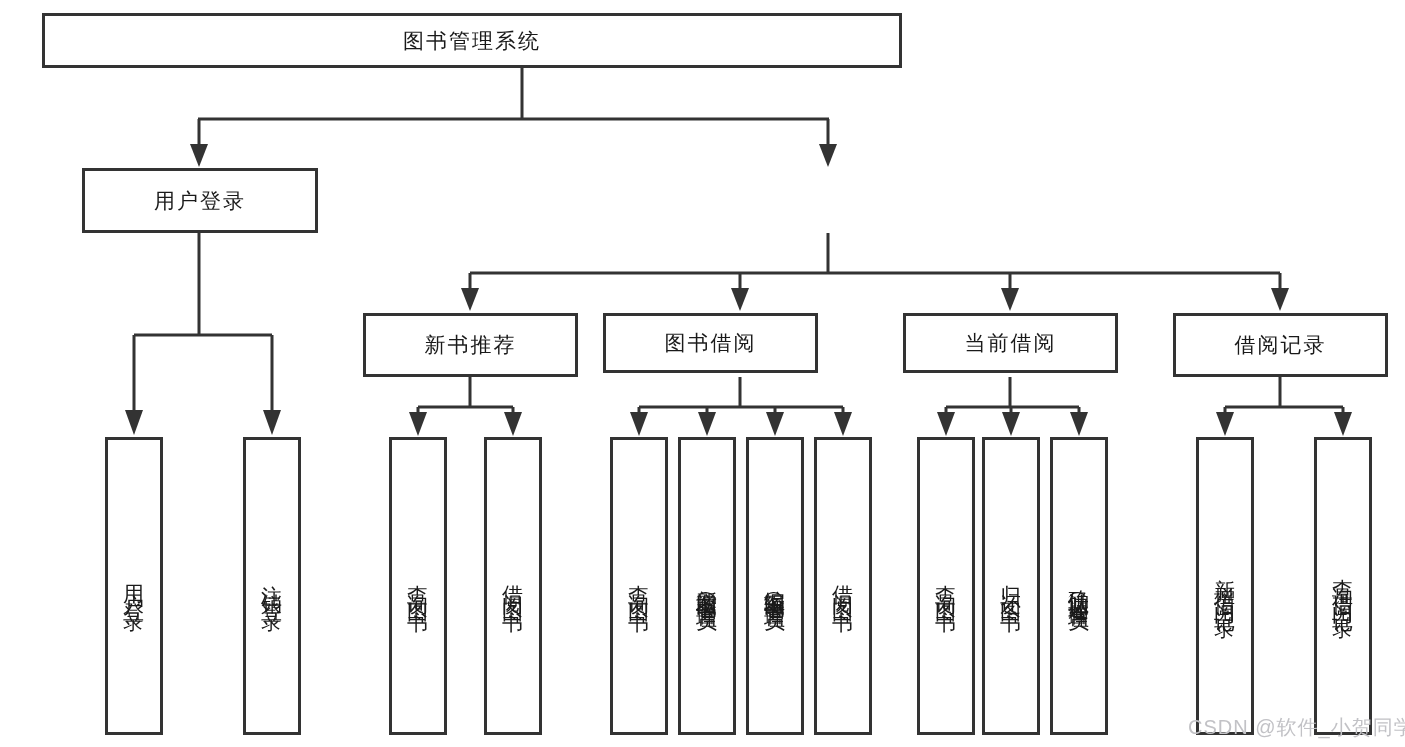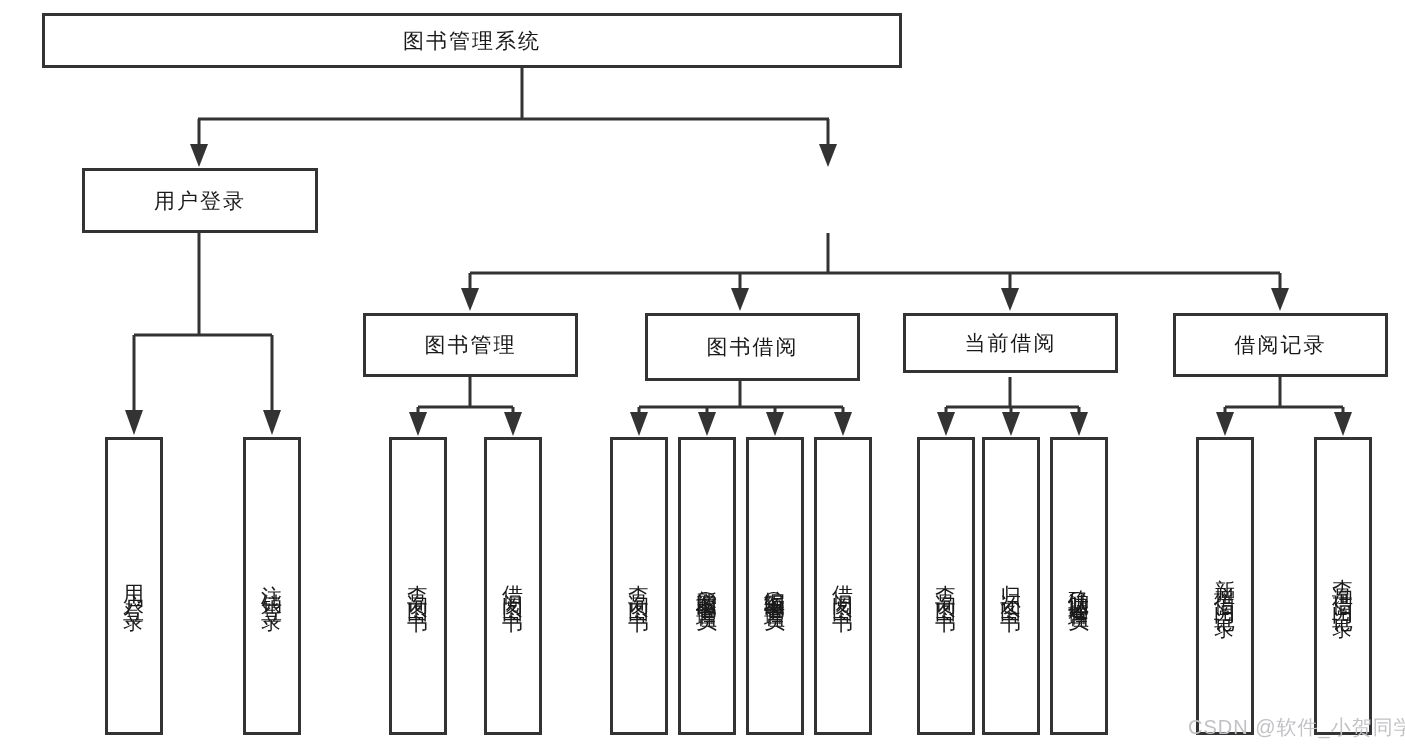--- a/index.html
+++ b/index.html
@@ -91,23 +91,23 @@
 
   <div class="box root-box" style="left:18px; top:13px; width:860px; height:55px;margin-left:24px;">
     <span>图书管理系统</span>
   </div>
 
   <div class="box h-box" style="left:82px; top:168px; width:236px; height:65px;">
     <span>用户登录</span>
   </div>
 
   <div class="box h-box" style="left:363px; top:313px; width:215px; height:64px;">
-    <span>图书管理</span>
+    <span>新书推荐</span>
   </div>
-  <div class="box h-box" style="left:645px; top:313px; width:215px; height:68px;">
+  <div class="box h-box" style="left:603px; top:313px; width:215px; height:60px;">
     <span>图书借阅</span>
   </div>
   <div class="box h-box" style="left:903px; top:313px; width:215px; height:60px;">
     <span>当前借阅</span>
   </div>
   <div class="box h-box" style="left:1173px; top:313px; width:215px; height:64px;">
     <span>借阅记录</span>
   </div>
 
   <div class="box v-box" style="left:105px; top:437px; width:58px; height:298px;">

